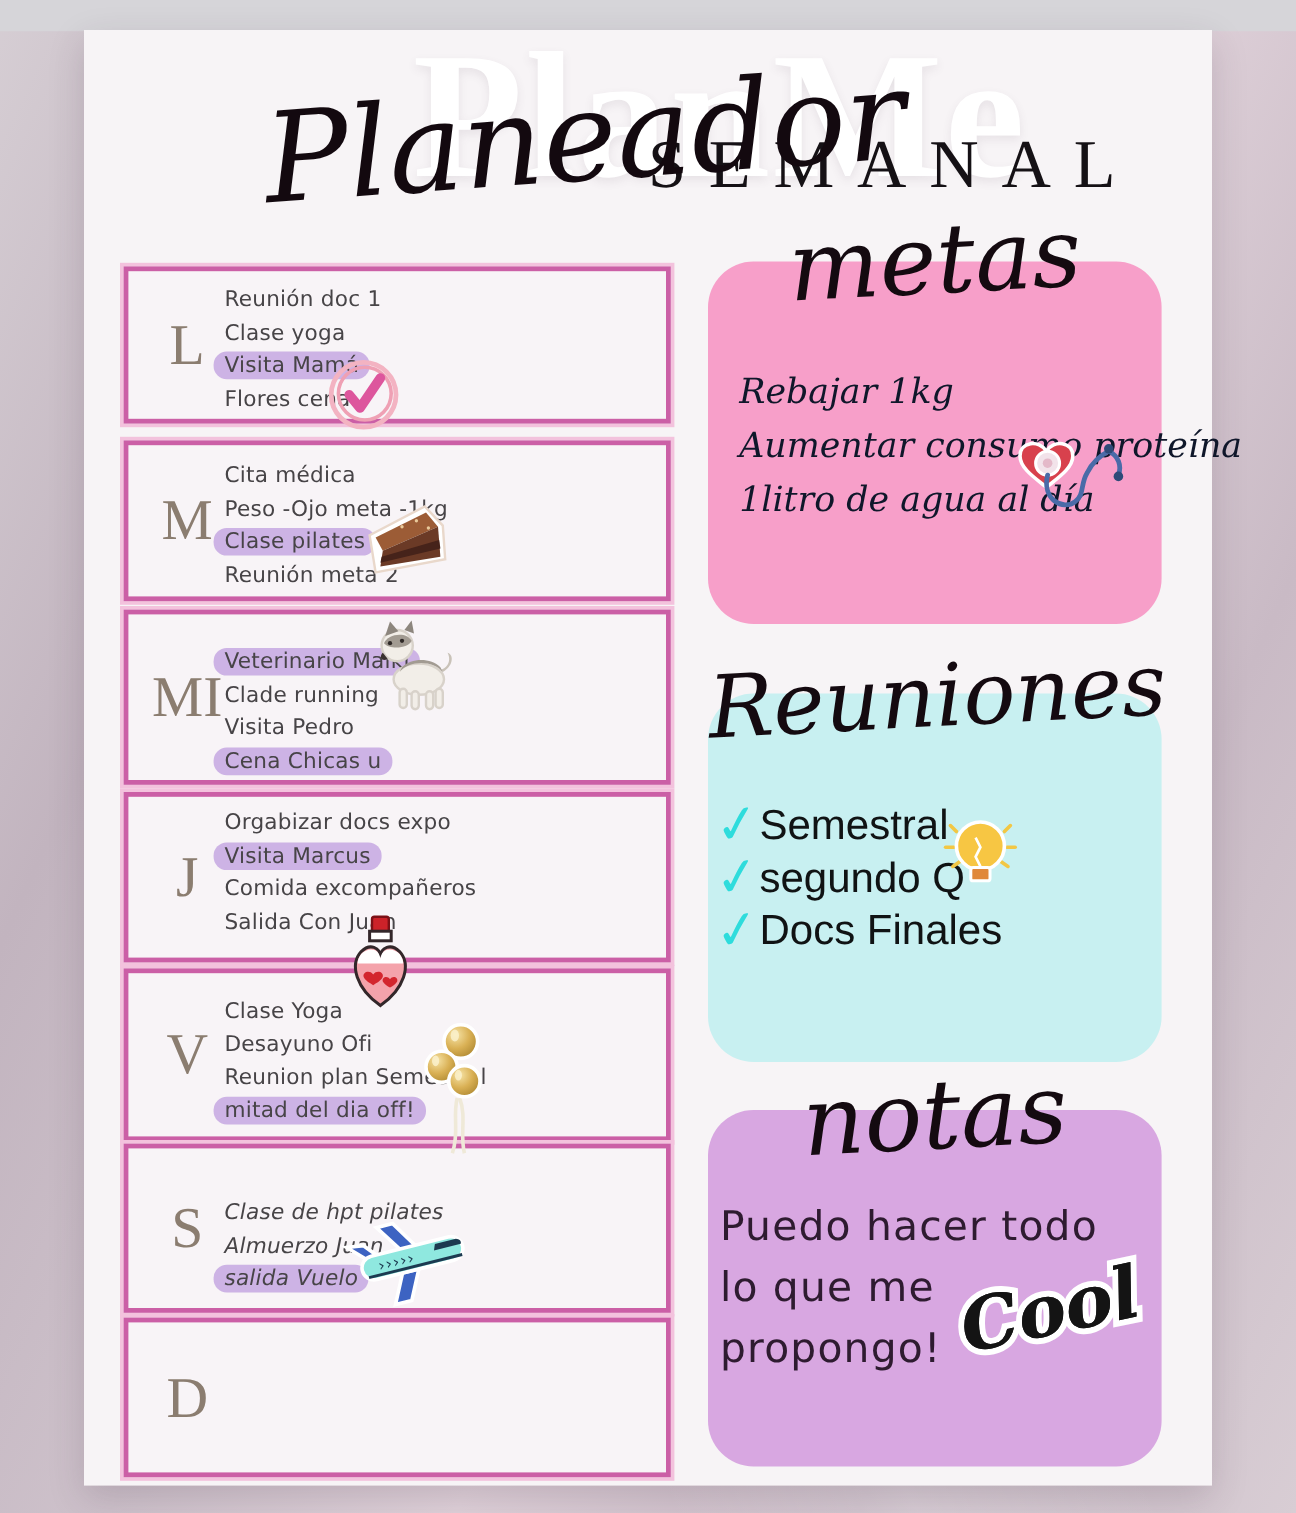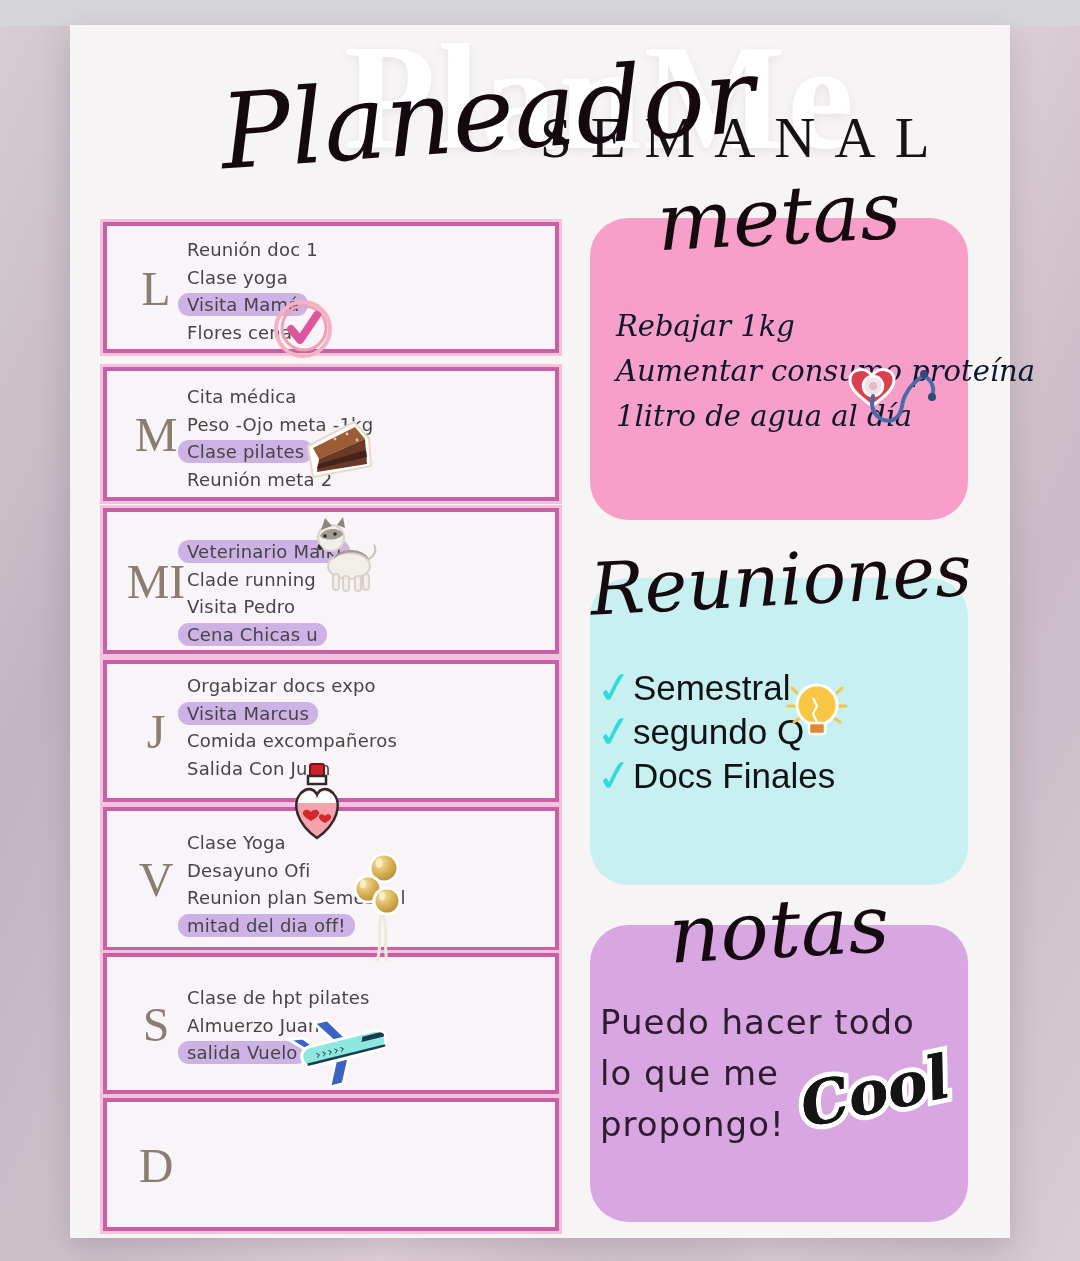--- a/index.html
+++ b/index.html
@@ -170,21 +170,21 @@
         <circle cx="15" cy="38" r="13" fill="url(#gold)" stroke="#ffffff" stroke-width="3"></circle>
         <circle cx="34" cy="50" r="13" fill="url(#gold)" stroke="#ffffff" stroke-width="3"></circle>
         <ellipse cx="26" cy="12" rx="3.5" ry="5" fill="#fbf2cf" opacity=".8"></ellipse>
         <ellipse cx="10" cy="33" rx="3" ry="4.5" fill="#fbf2cf" opacity=".8"></ellipse>
         <ellipse cx="29" cy="45" rx="3" ry="4.5" fill="#fbf2cf" opacity=".8"></ellipse>
       </svg>
     </section>
 
     <section class="day-box" style="top:928px;height:133px;">
       <div class="day-letter">S</div>
-      <ul class="task-list" style="top:27px;">
+      <ul class="task-list" style="top:40px;font-style:italic;">
         <li class="task"><span>Clase de hpt pilates</span></li>
         <li class="task"><span>Almuerzo Juan</span></li>
         <li class="task"><span class="hl">salida Vuelo</span></li>
       </ul>
       <svg class="sticker" style="left:180px;top:52px;" width="110" height="82" viewBox="0 0 110 82">
         <g transform="rotate(-14 55 41)">
           <path d="M50 32 L34 8 L48 8 L63 32 Z" fill="#3d63c2" stroke="#ffffff" stroke-width="3"></path>
           <path d="M46 50 L34 74 L48 74 L60 50 Z" fill="#3d63c2" stroke="#ffffff" stroke-width="3"></path>
           <path d="M20 32 L6 18 L20 20 L30 32 Z" fill="#3d63c2" stroke="#ffffff" stroke-width="3"></path>
           <rect x="14" y="30" width="86" height="20" rx="10" fill="#8fe8df" stroke="#ffffff" stroke-width="3"></rect>

